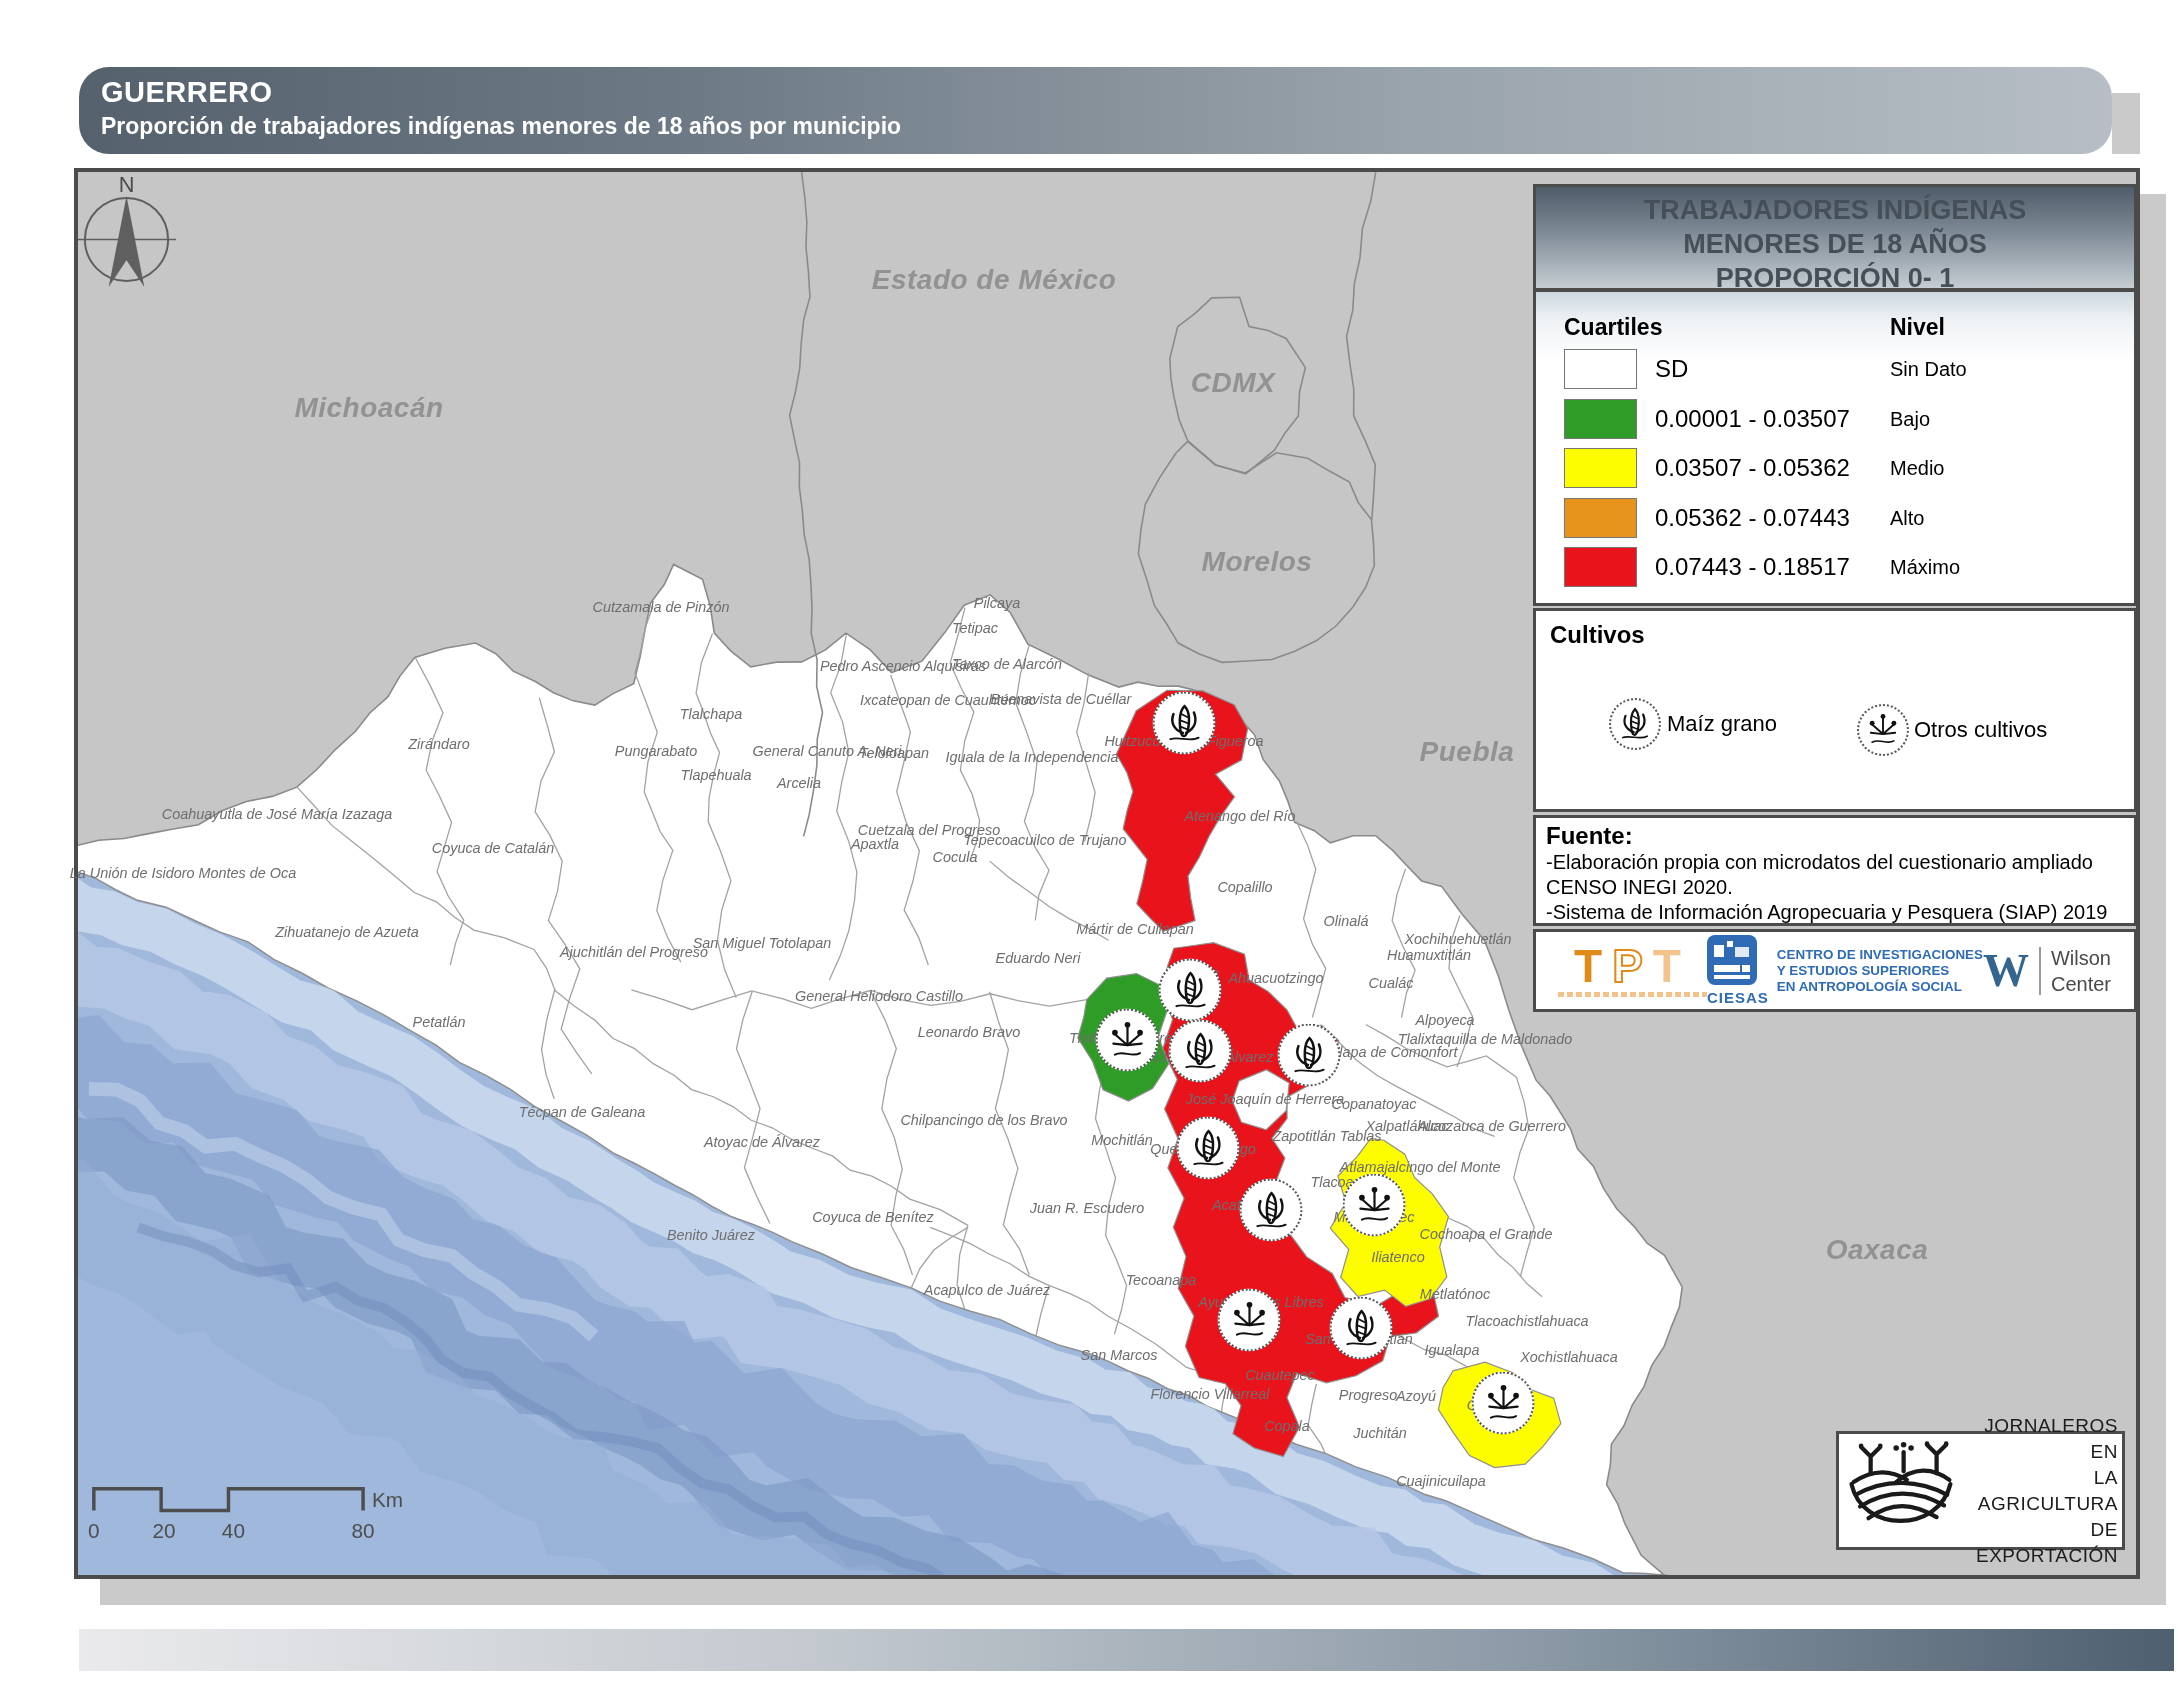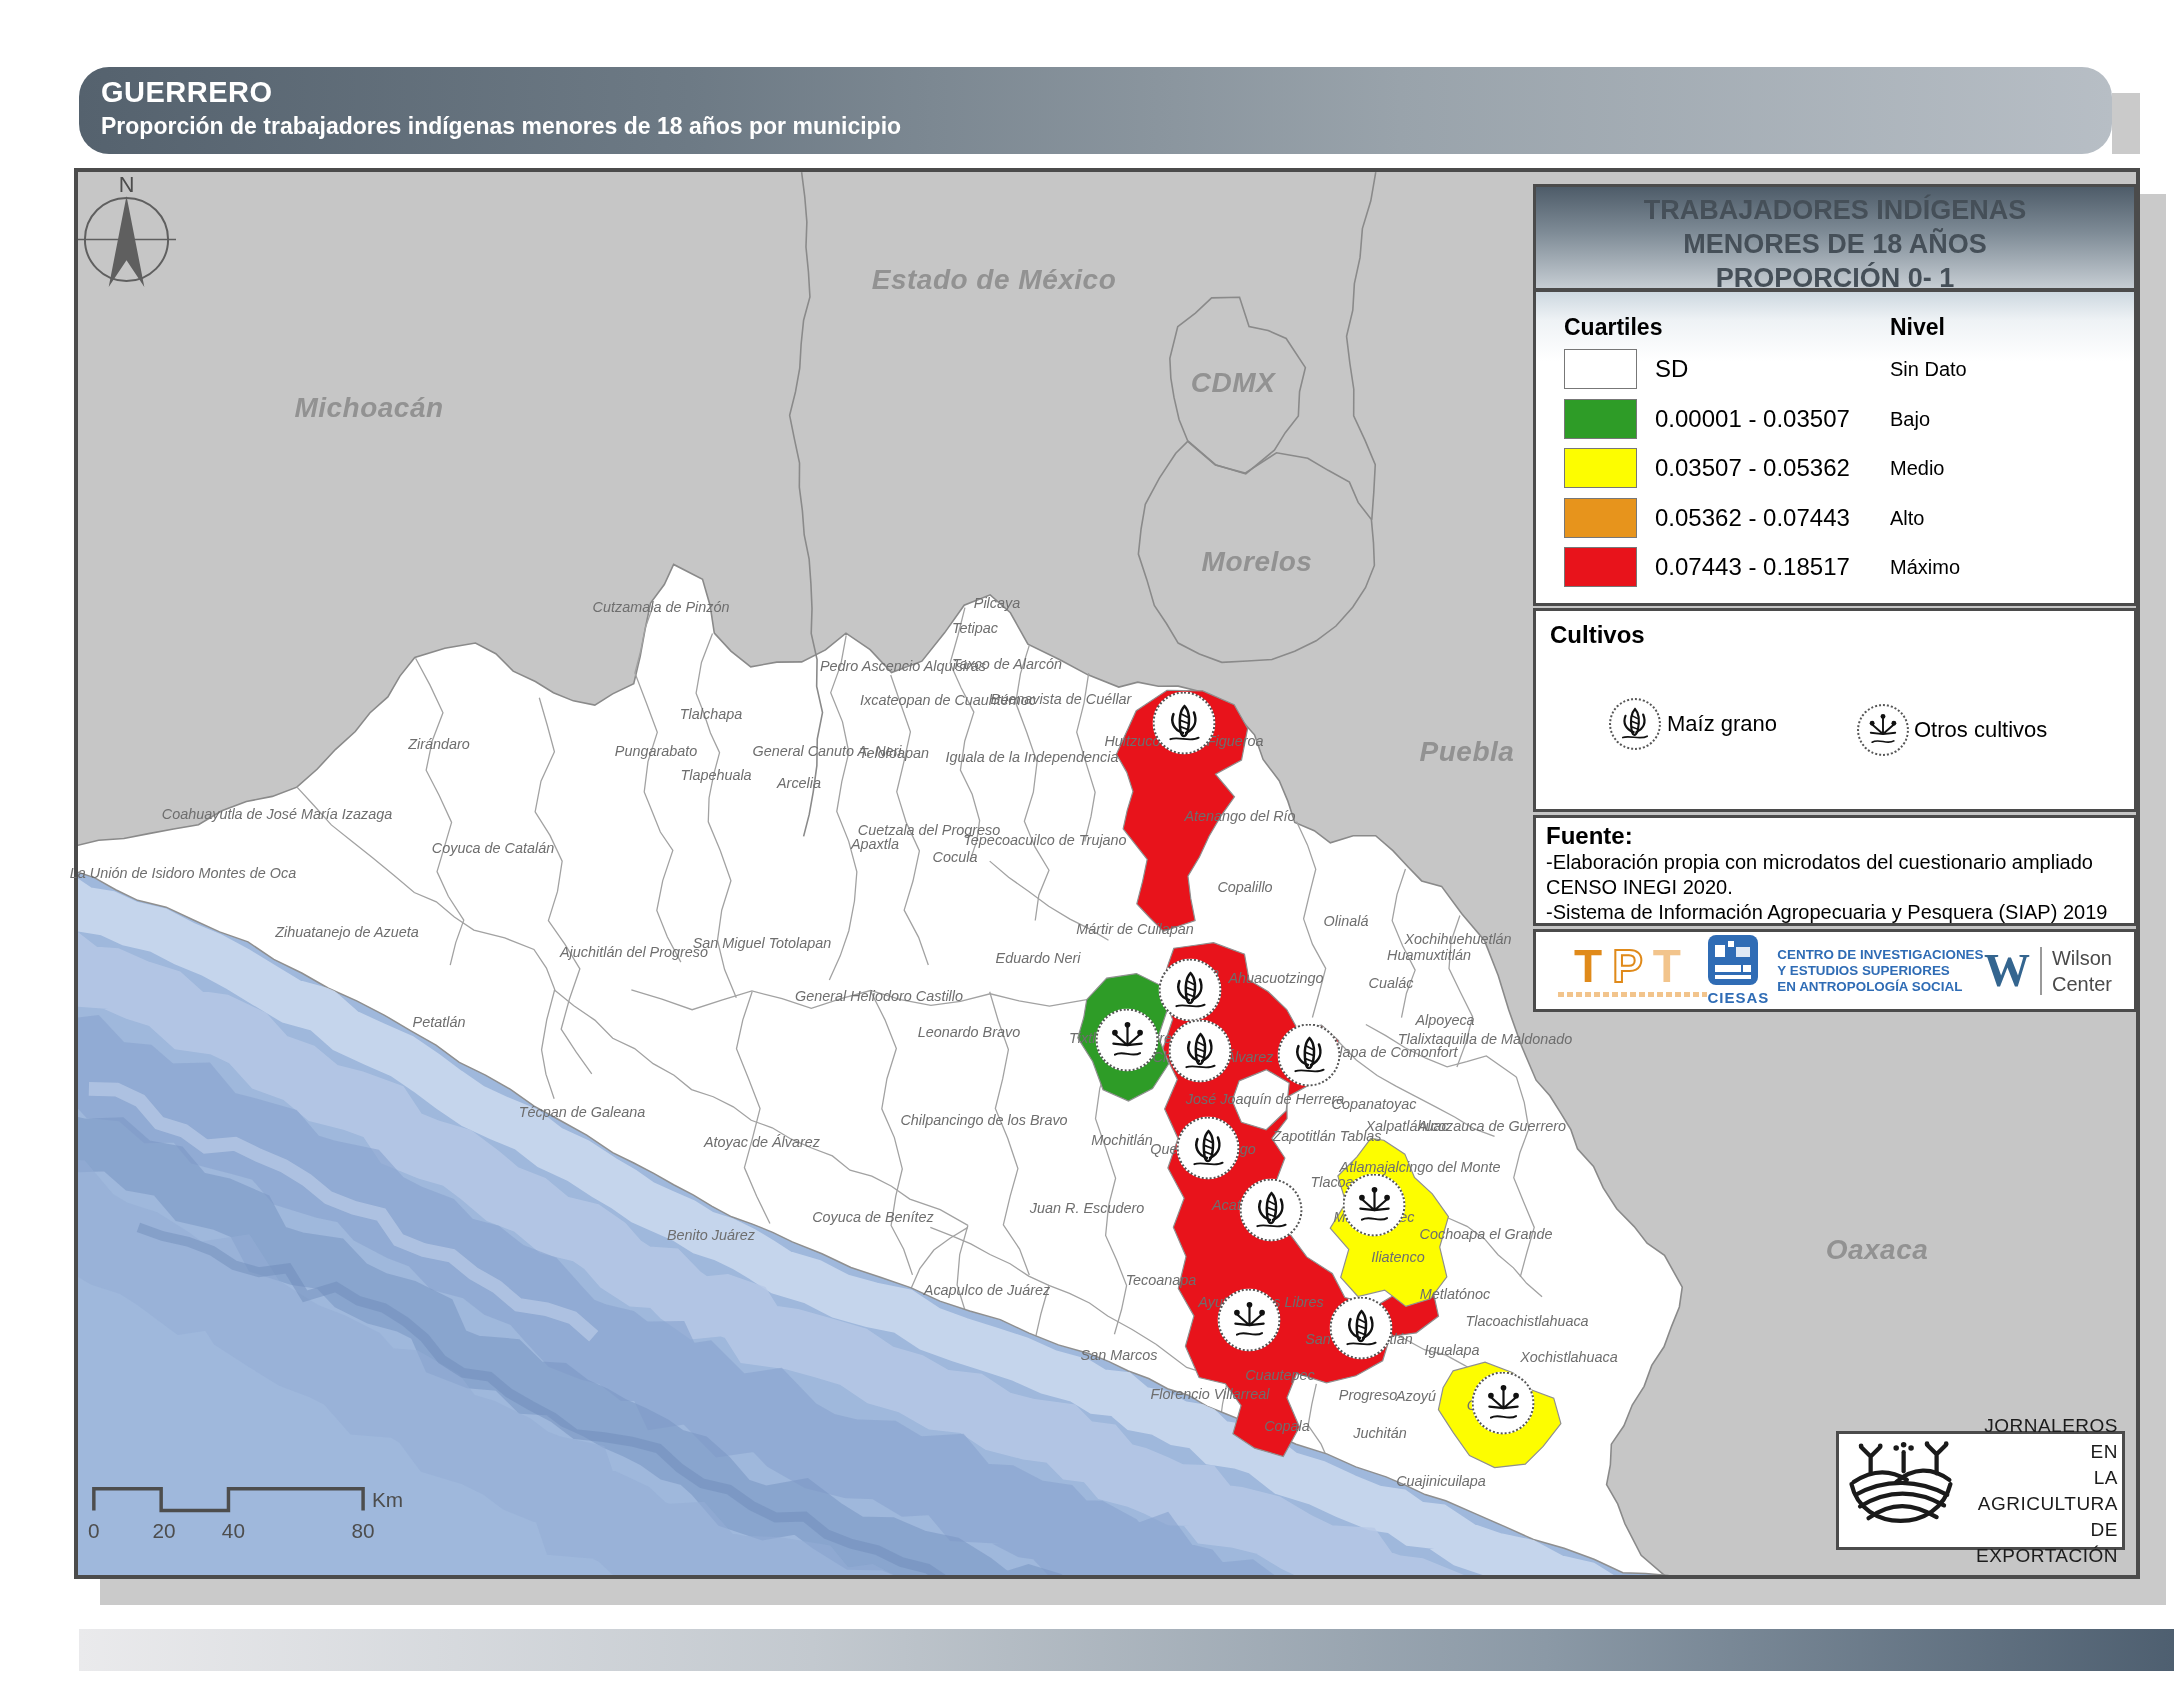--- a/index.html
+++ b/index.html
@@ -37,21 +37,21 @@
   .leg-row{position:absolute;height:44px;}
   .leg-swatch{position:absolute;left:28px;width:73px;height:40px;border:1px solid #777;box-sizing:border-box;}
   .leg-range{position:absolute;left:119px;top:6px;font-size:24px;color:#000;}
   .leg-level{position:absolute;left:354px;top:9px;font-size:20px;color:#000;}
   #legend-cultivos{top:608px;height:204px;}
   #legend-cultivos .head{font-size:24px;font-weight:bold;color:#000;margin:10px 0 0 14px;}
   .cult-item-label{position:absolute;font-size:22px;color:#000;transform:translate(0,-50%);}
   #legend-fuente{top:815px;height:111px;padding:4px 10px;box-sizing:border-box;}
   #legend-fuente .head{font-size:24px;font-weight:bold;color:#000;}
   #legend-fuente .line{font-size:20px;color:#000;line-height:25px;}
-  #legend-logos{top:929px;height:83px;display:flex;align-items:center;justify-content:space-between;
+  #legend-logos{top:929px;height:83px;display:flex;align-items:center;
     padding:0 22px;box-sizing:border-box;}
   
   #tpt-logo{display:flex;flex-direction:column;align-items:center;}
   #tpt-letters{font-size:46px;font-weight:bold;letter-spacing:10px;color:#e08a1a;line-height:44px;}
   #tpt-letters .hollow{color:#fff;-webkit-text-stroke:2px #e08a1a;}
   #tpt-letters .lite{color:#f2c48c;}
   #tpt-tag{width:149px;height:5px;margin-top:4px;
     background:repeating-linear-gradient(to right,#f2c48c 0 6px,#fff 6px 9px);}
   #ciesas-logo{display:flex;align-items:center;gap:8px;}
   #ciesas-text{color:#2f6cb5;font-size:13.4px;font-weight:bold;line-height:16px;}

